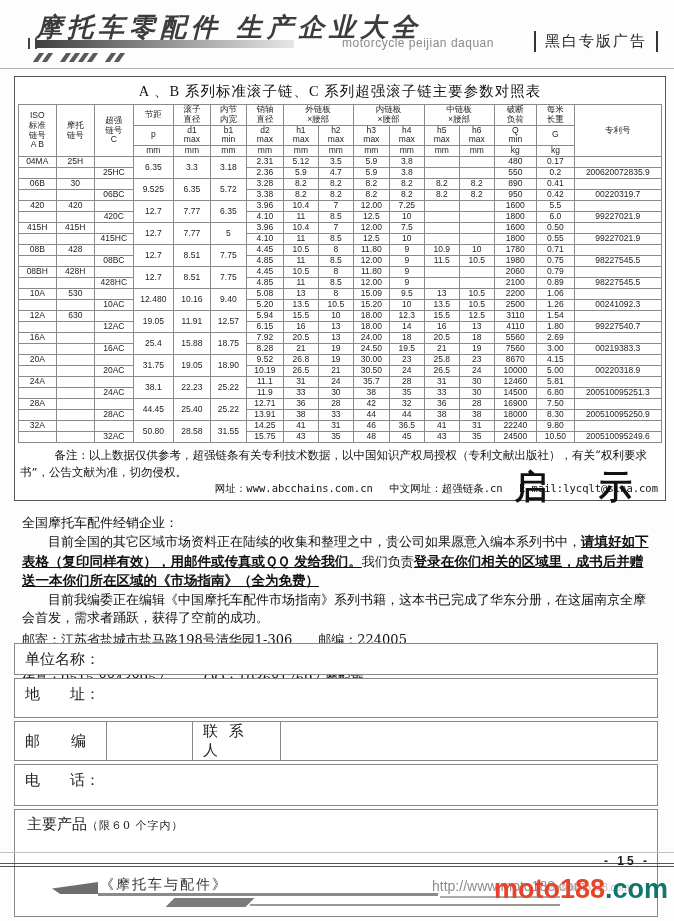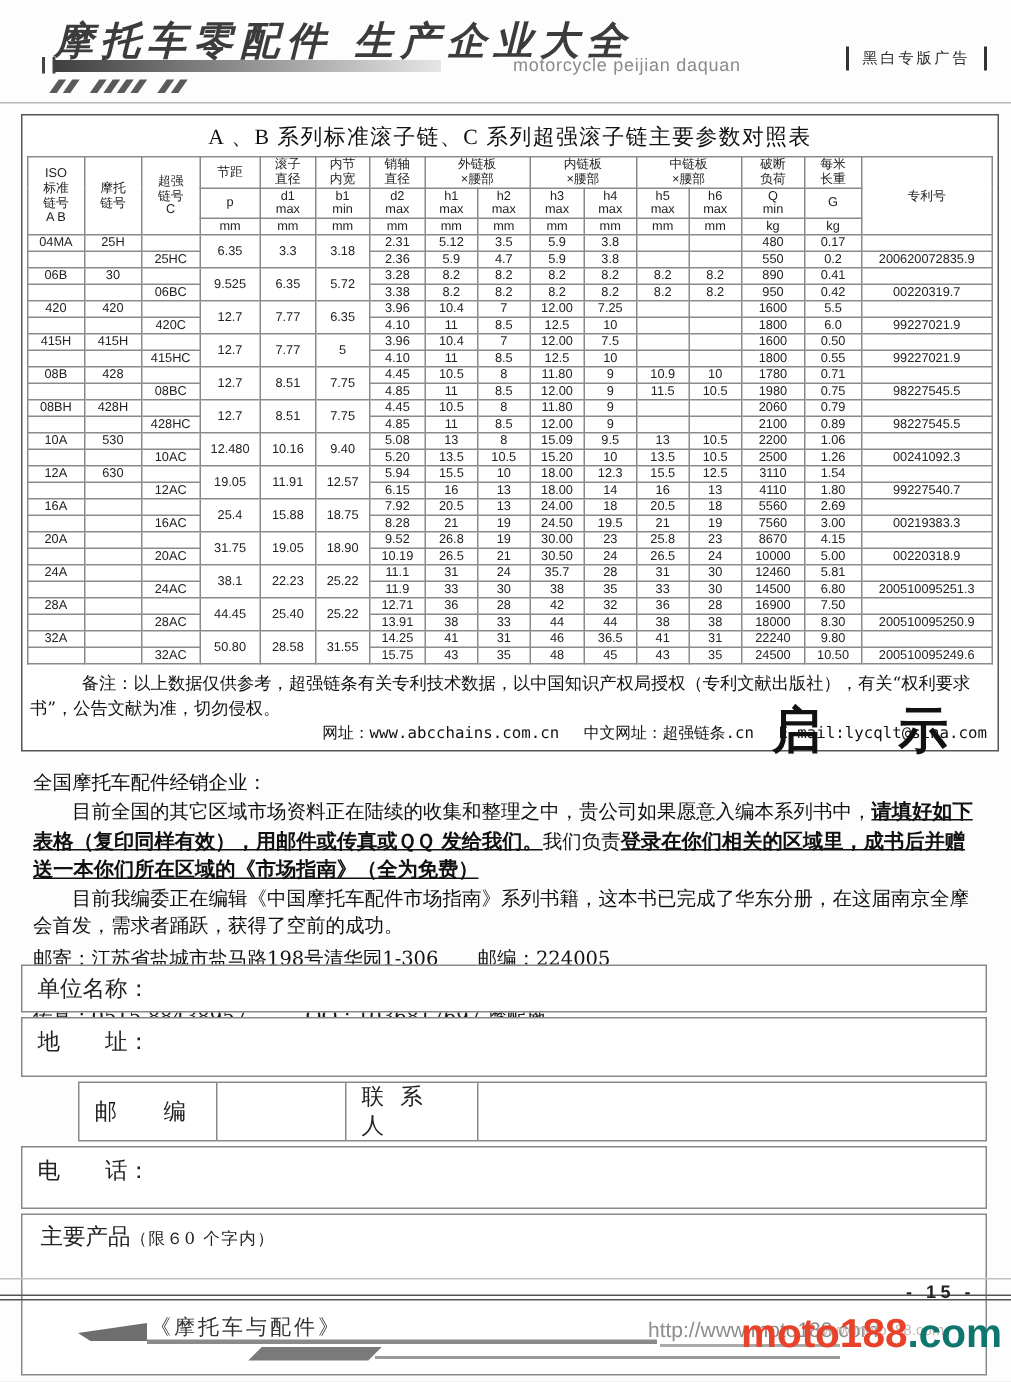--- a/index.html
+++ b/index.html
@@ -11,21 +11,21 @@
   .brand-title{position:absolute;left:36px;top:10px;font-family:"DejaVu Serif","Liberation Serif",serif;
         font-style:italic;font-weight:bold;font-size:26px;letter-spacing:5px;color:#3c3c3c;white-space:nowrap;}
   .brand-ticks{position:absolute;left:28px;top:38px;width:5px;height:11px;
         border-left:2px solid #444;border-right:2px solid #444;}
   .brand-bar{position:absolute;left:36px;top:40px;width:258px;height:8px;
         background:linear-gradient(to right,#3f3f3f,#9a9a9a 55%,#e6e6e6);}
   .slashes{position:absolute;left:36px;top:53px;display:flex;align-items:flex-end;}
   .slash{width:5px;height:9px;background:#5a5a5a;transform:skewX(-35deg);margin-right:4px;}
   .slash.gap{margin-left:9px;}
   .sub-en{position:absolute;left:342px;top:36px;font-size:12px;color:#8a8a8a;letter-spacing:.5px;}
-  .badge{position:absolute;right:16px;top:31px;font-size:10px;color:#2b2b2b;letter-spacing:2px;
+  .badge{position:absolute;right:16px;top:31px;font-size:15px;color:#2b2b2b;letter-spacing:2px;
         padding:1px 9px;border-left:2px solid #333;border-right:2px solid #333;}
 
   
   .table-box{position:absolute;left:14px;top:76px;width:644px;border:1px solid #555;background:#fff;
         padding:2px 3px 3px;}
   .table-title{text-align:center;font-size:14.5px;letter-spacing:1px;color:#111;margin:3px 0 3px;
         font-family:Liberation Serif, serif;}
   table.spec{width:100%;border-collapse:collapse;table-layout:fixed;font-size:8.5px;line-height:1.15;color:#222;}
   table.spec th,table.spec td{border:1px solid #8a8a8a;text-align:center;padding:0 1px;height:10px;
         overflow:hidden;font-weight:normal;}
@@ -45,21 +45,21 @@
   .bold-u{font-weight:bold;text-decoration:underline;font-size:13.5px;}
   .contact{margin-top:2px;font-family:"DejaVu Serif","Liberation Serif",serif;font-size:13px;line-height:1.5;color:#111;}
   .contact div{white-space:pre-wrap;}
 
   
   .form{position:absolute;left:14px;top:643px;width:644px;font-family:"DejaVu Serif","Liberation Serif",serif;
         font-size:15px;color:#222;}
   .form-row{border:1px solid #888;background:#fff;margin-bottom:3px;box-sizing:border-box;padding:6px 10px;}
   .row-company{height:32px;}
   .row-address{height:40px;}
-  .row-zip{height:40px;display:flex;padding:0;margin-left:38px;}
+  .row-zip{height:40px;display:flex;padding:0;}
   .row-phone{height:42px;}
   .row-products{height:108px;padding-top:5px;padding-left:12px;}
   .cell{box-sizing:border-box;display:flex;align-items:center;padding:0 10px;}
   .cell-zip-label{width:92px;border-right:1px solid #888;letter-spacing:8px;}
   .cell-zip-input{width:86px;border-right:1px solid #888;}
   .cell-contact-label{width:88px;border-right:1px solid #888;letter-spacing:3px;}
   .cell-rest{flex:1;}
   .hint{font-size:11px;letter-spacing:1px;}
 
   

